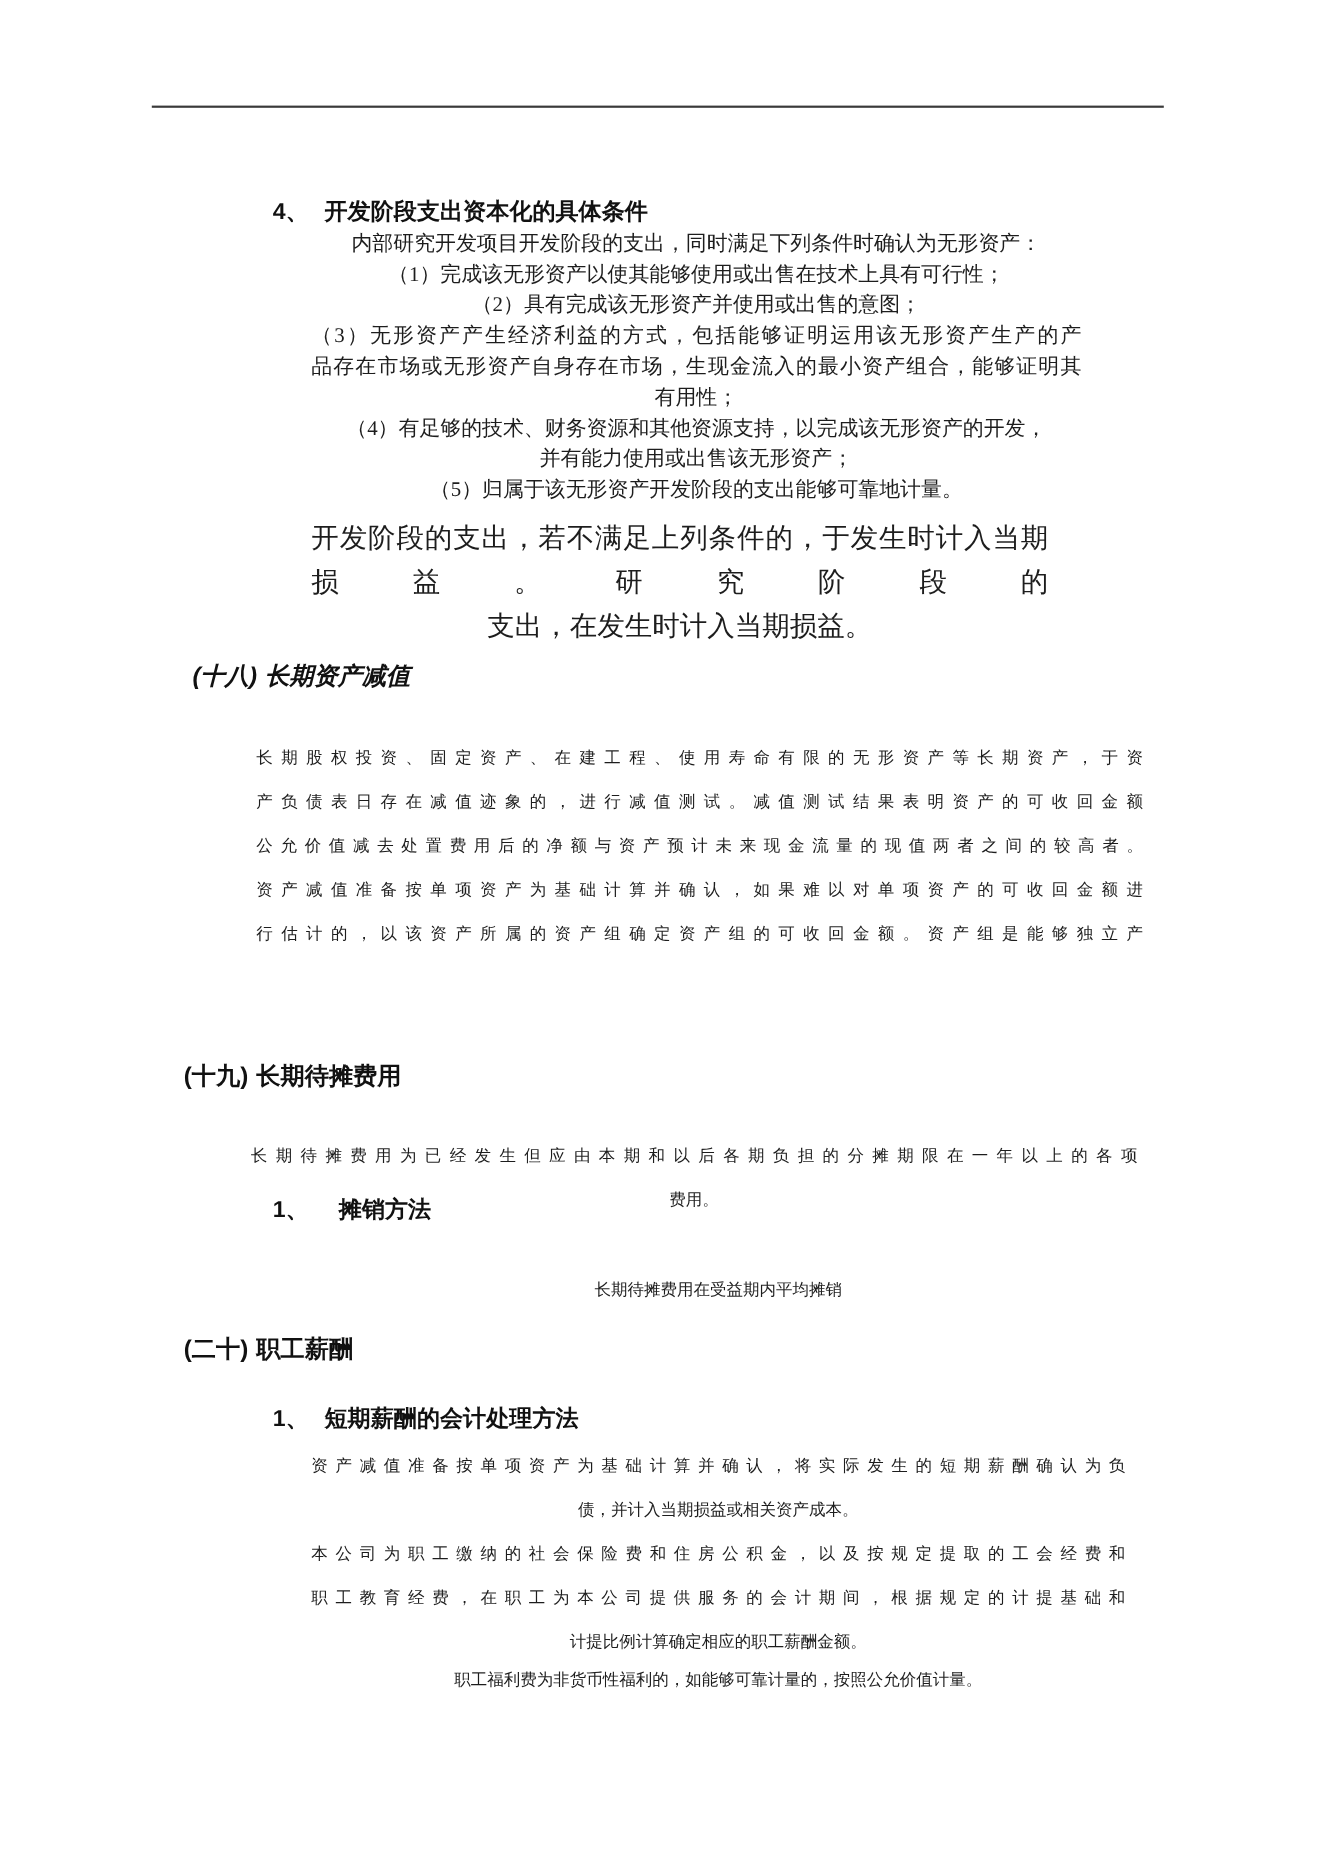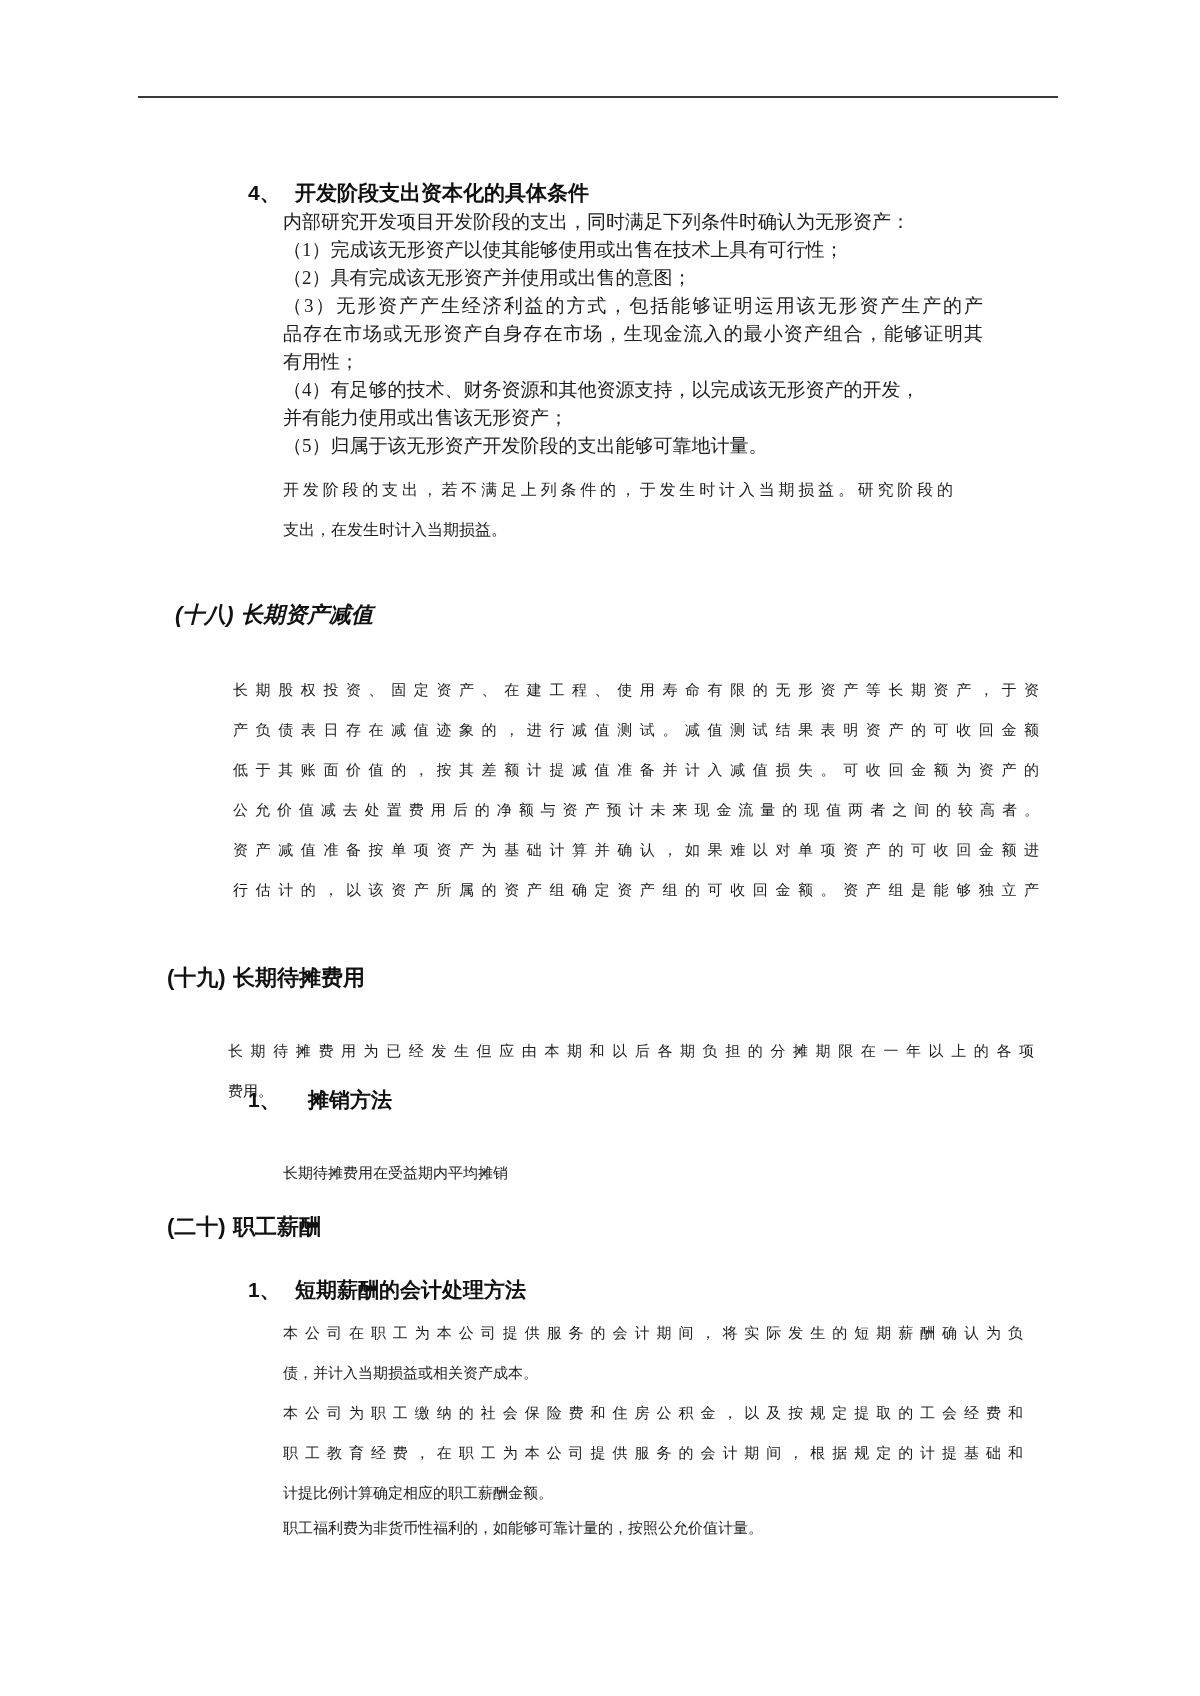--- a/index.html
+++ b/index.html
@@ -31,24 +31,24 @@
     color: #111111;
   }
   .sec-heading { font-size: 22px; line-height: 28px; white-space: nowrap; }
   .sub-heading { font-size: 21px; line-height: 28px; white-space: nowrap; }
   .num { display: inline-block; }
   .w47 { width: 47px; }
   .w60 { width: 60px; }
   .w66 { width: 66px; }
 
   .body-s { font-size: 19px; line-height: 28px; }   
-  .body-m { font-size: 16px; line-height: 40px; }   
+  .body-m { font-size: 25px; line-height: 40px; }   
   .body-l { font-size: 15px; line-height: 40px; margin-top: 28px; }   
 
-  .ln { text-align: left; }
+  .ln { text-align: center; }
   .ln.full {
     text-align: justify;
     text-align-last: justify;
   }
 
   .footer {
     position: absolute;
     left: 0; top: 1577px;
     width: 1200px;
     text-align: center;
@@ -82,21 +82,20 @@
     <div class="ln full">开发阶段的支出，若不满足上列条件的，于发生时计入当期损益。研究阶段的</div>
     <div class="ln">支出，在发生时计入当期损益。</div>
   </div>
 
   <div class="abs h sec-heading" style="left:175px; top:601px;font-style:italic;">
     <span class="num w66">(十八)</span><span>长期资产减值</span>
   </div>
   <div class="abs body-l" style="left:233px; top:642px; width:806px;">
     <div class="ln full">长期股权投资、固定资产、在建工程、使用寿命有限的无形资产等长期资产，于资</div>
     <div class="ln full">产负债表日存在减值迹象的，进行减值测试。减值测试结果表明资产的可收回金额</div>
-    <div class="ln full">低于其账面价值的，按其差额计提减值准备并计入减值损失。可收回金额为资产的</div>
     <div class="ln full">公允价值减去处置费用后的净额与资产预计未来现金流量的现值两者之间的较高者。</div>
     <div class="ln full">资产减值准备按单项资产为基础计算并确认，如果难以对单项资产的可收回金额进</div>
     <div class="ln full">行估计的，以该资产所属的资产组确定资产组的可收回金额。资产组是能够独立产</div>
   </div>
 
   <div class="abs h sec-heading" style="left:167px; top:964px;">
     <span class="num w66">(十九)</span><span>长期待摊费用</span>
   </div>
   <div class="abs body-l" style="left:228px; top:1003px; width:806px;">
     <div class="ln full">长期待摊费用为已经发生但应由本期和以后各期负担的分摊期限在一年以上的各项</div>
@@ -109,21 +108,21 @@
     <div class="ln">长期待摊费用在受益期内平均摊销</div>
   </div>
 
   <div class="abs h sec-heading" style="left:167px; top:1213px;">
     <span class="num w66">(二十)</span><span>职工薪酬</span>
   </div>
   <div class="abs h sub-heading" style="left:248px; top:1251px;margin-top:25px;">
     <span class="num w47">1、</span><span>短期薪酬的会计处理方法</span>
   </div>
   <div class="abs body-l" style="left:283px; top:1285px; width:740px;">
-    <div class="ln full">本公司在职工为本公司提供服务的会计期间，将实际发生的短期薪酬确认为负</div>
+    <div class="ln full">资产减值准备按单项资产为基础计算并确认，将实际发生的短期薪酬确认为负</div>
     <div class="ln">债，并计入当期损益或相关资产成本。</div>
   </div>
   <div class="abs body-l" style="left:283px; top:1365px; width:740px;">
     <div class="ln full">本公司为职工缴纳的社会保险费和住房公积金，以及按规定提取的工会经费和</div>
     <div class="ln full">职工教育经费，在职工为本公司提供服务的会计期间，根据规定的计提基础和</div>
     <div class="ln">计提比例计算确定相应的职工薪酬金额。</div>
   </div>
   <div class="abs body-l" style="left:283px; top:1480px; width:740px;">
     <div class="ln">职工福利费为非货币性福利的，如能够可靠计量的，按照公允价值计量。</div>
   </div>

